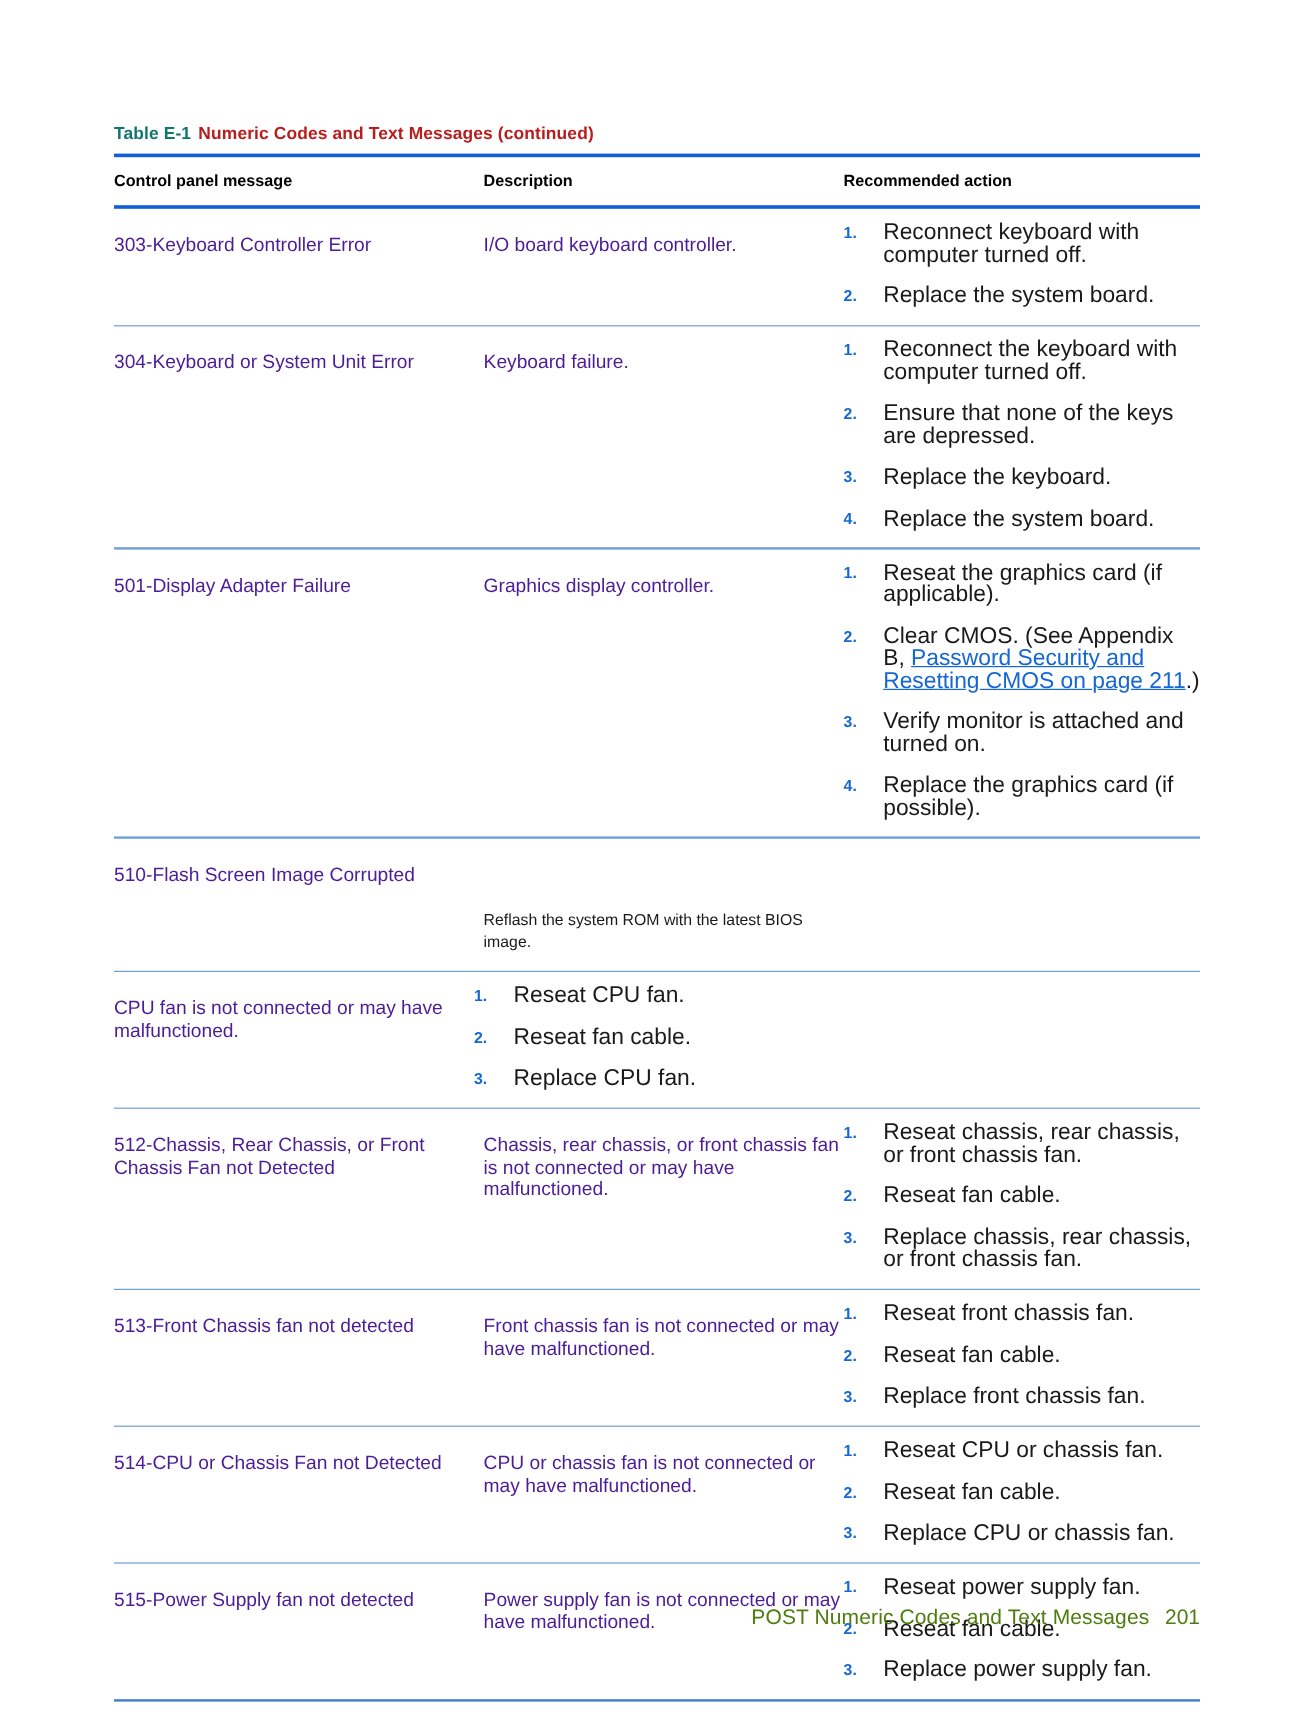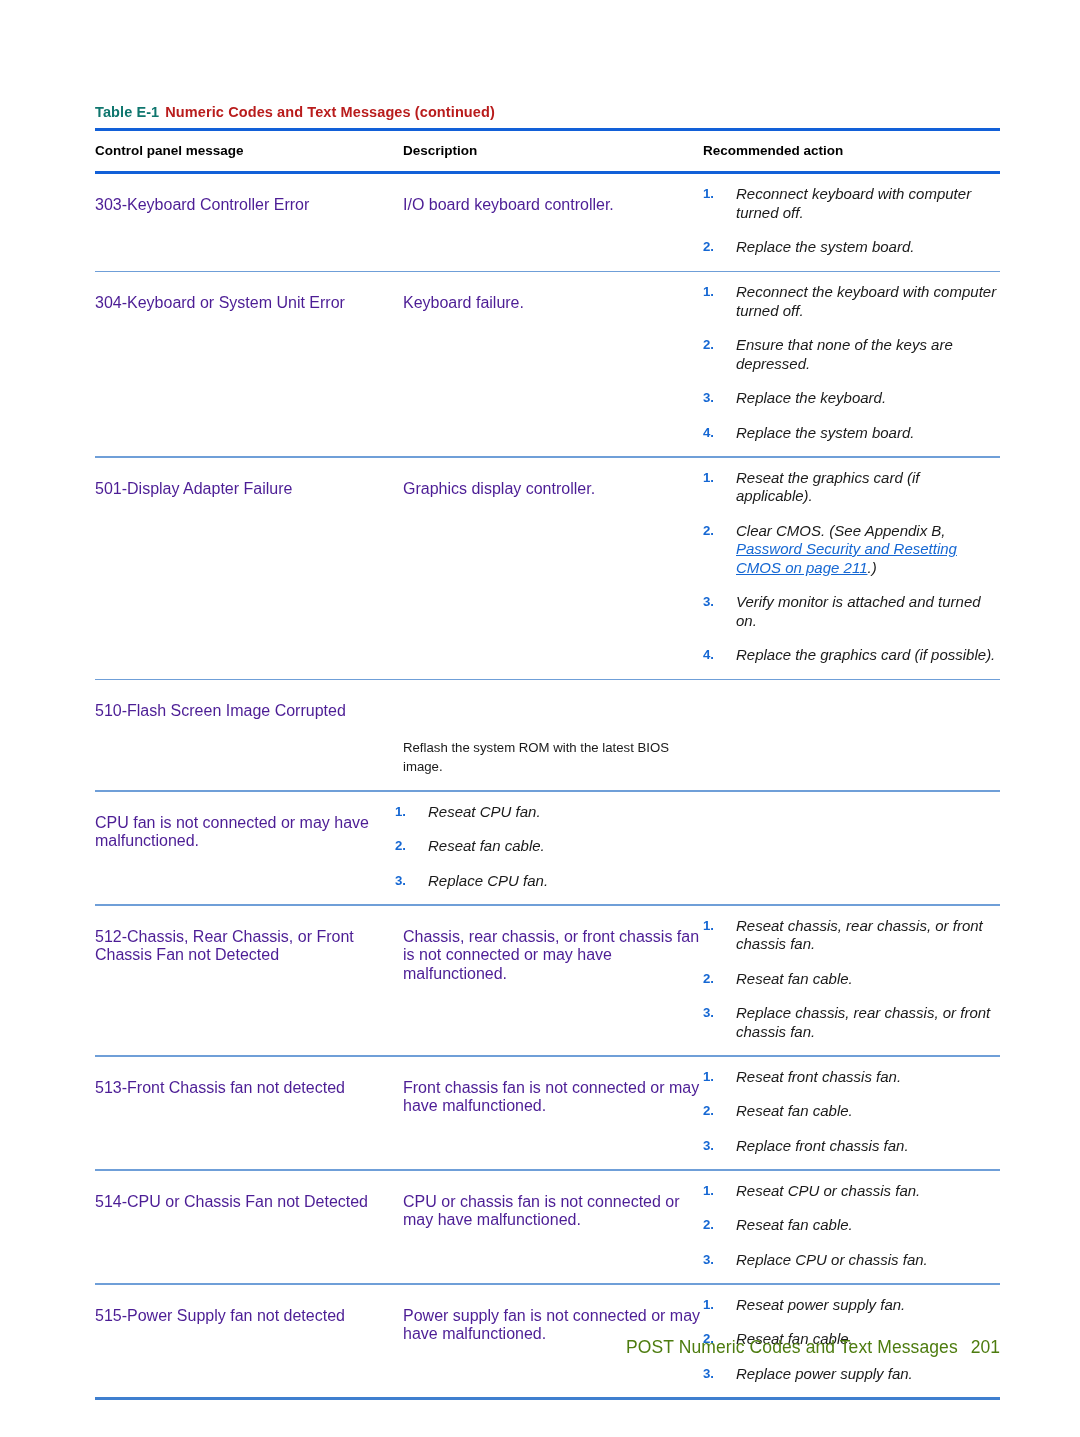--- a/index.html
+++ b/index.html
@@ -131,24 +131,23 @@
   .action-num {
     flex: 0 0 33px;
     color: #1567d3;
     font-weight: bold;
     font-size: 13.2px;
     line-height: 18.5px;
   }
   .action-text {
     flex: 1 1 auto;
     max-width: 272px;
-    font-size: 15px;
+    font-size: 19px;
     line-height: 18.5px;
     color: #1a1a1a;
-    font-style: italic;
   }
   .xref {
     color: #1567d3;
     text-decoration: underline;
   }
 
   
   .footer {
     position: absolute;
     left: 0;

